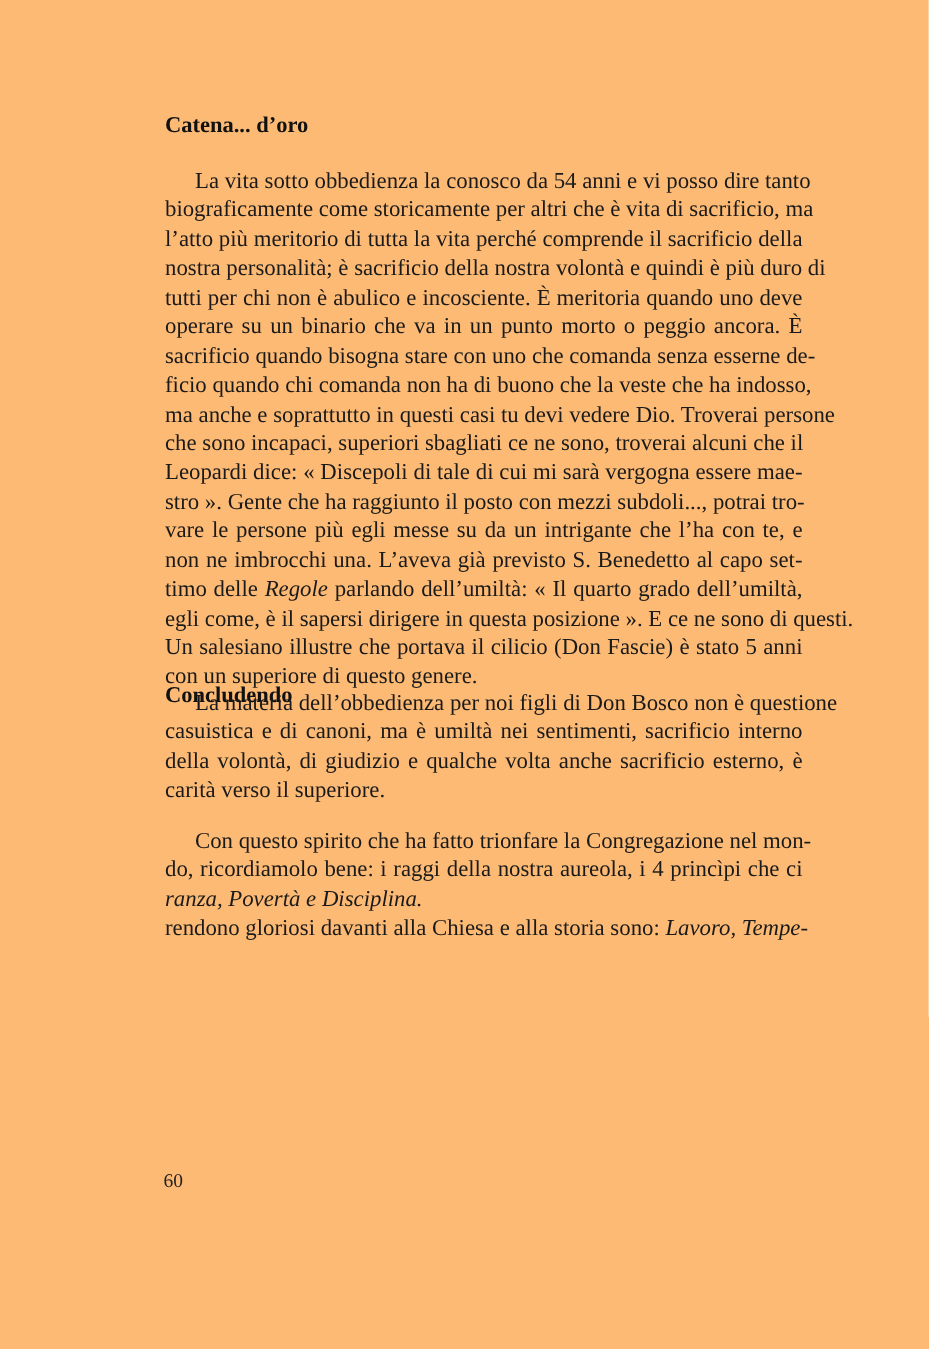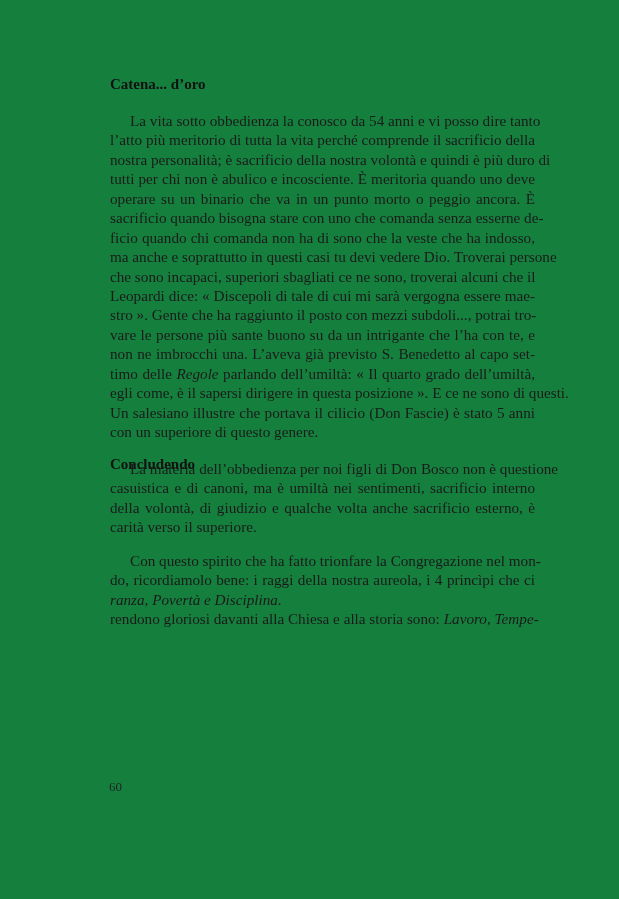--- a/index.html
+++ b/index.html
@@ -1,17 +1,17 @@
 <!DOCTYPE html>
 <html><head>
 <meta charset="utf-8">
 <style>
   html, body { margin: 0; padding: 0; background: #ffffff; }
   body { width: 619px; height: 899px; position: relative; overflow: hidden; }
-  .page { position: absolute; left: 0; top: 0; width: 619px; height: 899px; background: #15803d; }
+  .page { position: absolute; left: 0; top: 0; width: 619px; height: 899px; background: #fdba74; }
   .text-block {
     position: absolute; left: 110px; width: 425px;
     font-family: "Liberation Serif", "DejaVu Serif", serif;
     font-size: 15.2px; line-height: 19.45px; color: #1a1a1a;
   }
   .line {
     display: block; white-space: nowrap; text-align: justify; text-align-last: justify;
     height: 19.45px;
   }
   .line.last { text-align-last: left; }
@@ -27,31 +27,32 @@
   .heading-el { font-family: "Liberation Serif", "DejaVu Serif", serif; font-weight: bold; font-size: 15px; color: #111; }
   i { font-style: italic; }
 </style>
 </head>
 <body>
 
 <div class="page">
   <div class="sec1-heading heading-el">Catena... d’oro</div>
   <div class="text-block sec1-body">
       <span class="line indent">La vita sotto obbedienza la conosco da 54 anni e vi posso dire tanto</span>
+      <span class="line">biograficamente come storicamente per altri che è vita di sacrificio, ma</span>
       <span class="line">l’atto più meritorio di tutta la vita perché comprende il sacrificio della</span>
       <span class="line">nostra personalità; è sacrificio della nostra volontà e quindi è più duro di</span>
       <span class="line">tutti per chi non è abulico e incosciente. È meritoria quando uno deve</span>
       <span class="line">operare su un binario che va in un punto morto o peggio ancora. È</span>
       <span class="line">sacrificio quando bisogna stare con uno che comanda senza esserne de-</span>
-      <span class="line">ficio quando chi comanda non ha di sono che la veste che ha indosso,</span>
+      <span class="line">ficio quando chi comanda non ha di buono che la veste che ha indosso,</span>
       <span class="line">ma anche e soprattutto in questi casi tu devi vedere Dio. Troverai persone</span>
       <span class="line">che sono incapaci, superiori sbagliati ce ne sono, troverai alcuni che il</span>
       <span class="line">Leopardi dice: « Discepoli di tale di cui mi sarà vergogna essere mae-</span>
       <span class="line">stro ». Gente che ha raggiunto il posto con mezzi subdoli..., potrai tro-</span>
-      <span class="line">vare le persone più sante buono su da un intrigante che l’ha con te, e</span>
+      <span class="line">vare le persone più egli messe su da un intrigante che l’ha con te, e</span>
       <span class="line">non ne imbrocchi una. L’aveva già previsto S. Benedetto al capo set-</span>
       <span class="line"><span>timo delle </span><i>Regole</i><span> parlando dell’umiltà: « Il quarto grado dell’umiltà,</span></span>
       <span class="line">egli come, è il sapersi dirigere in questa posizione ». E ce ne sono di questi.</span>
       <span class="line">Un salesiano illustre che portava il cilicio (Don Fascie) è stato 5 anni</span>
       <span class="line last">con un superiore di questo genere.</span>
     </div>
 
   <div class="sec2-heading heading-el">Concludendo</div>
   <div class="text-block sec2-body">
       <span class="line indent">La materia dell’obbedienza per noi figli di Don Bosco non è questione</span>

